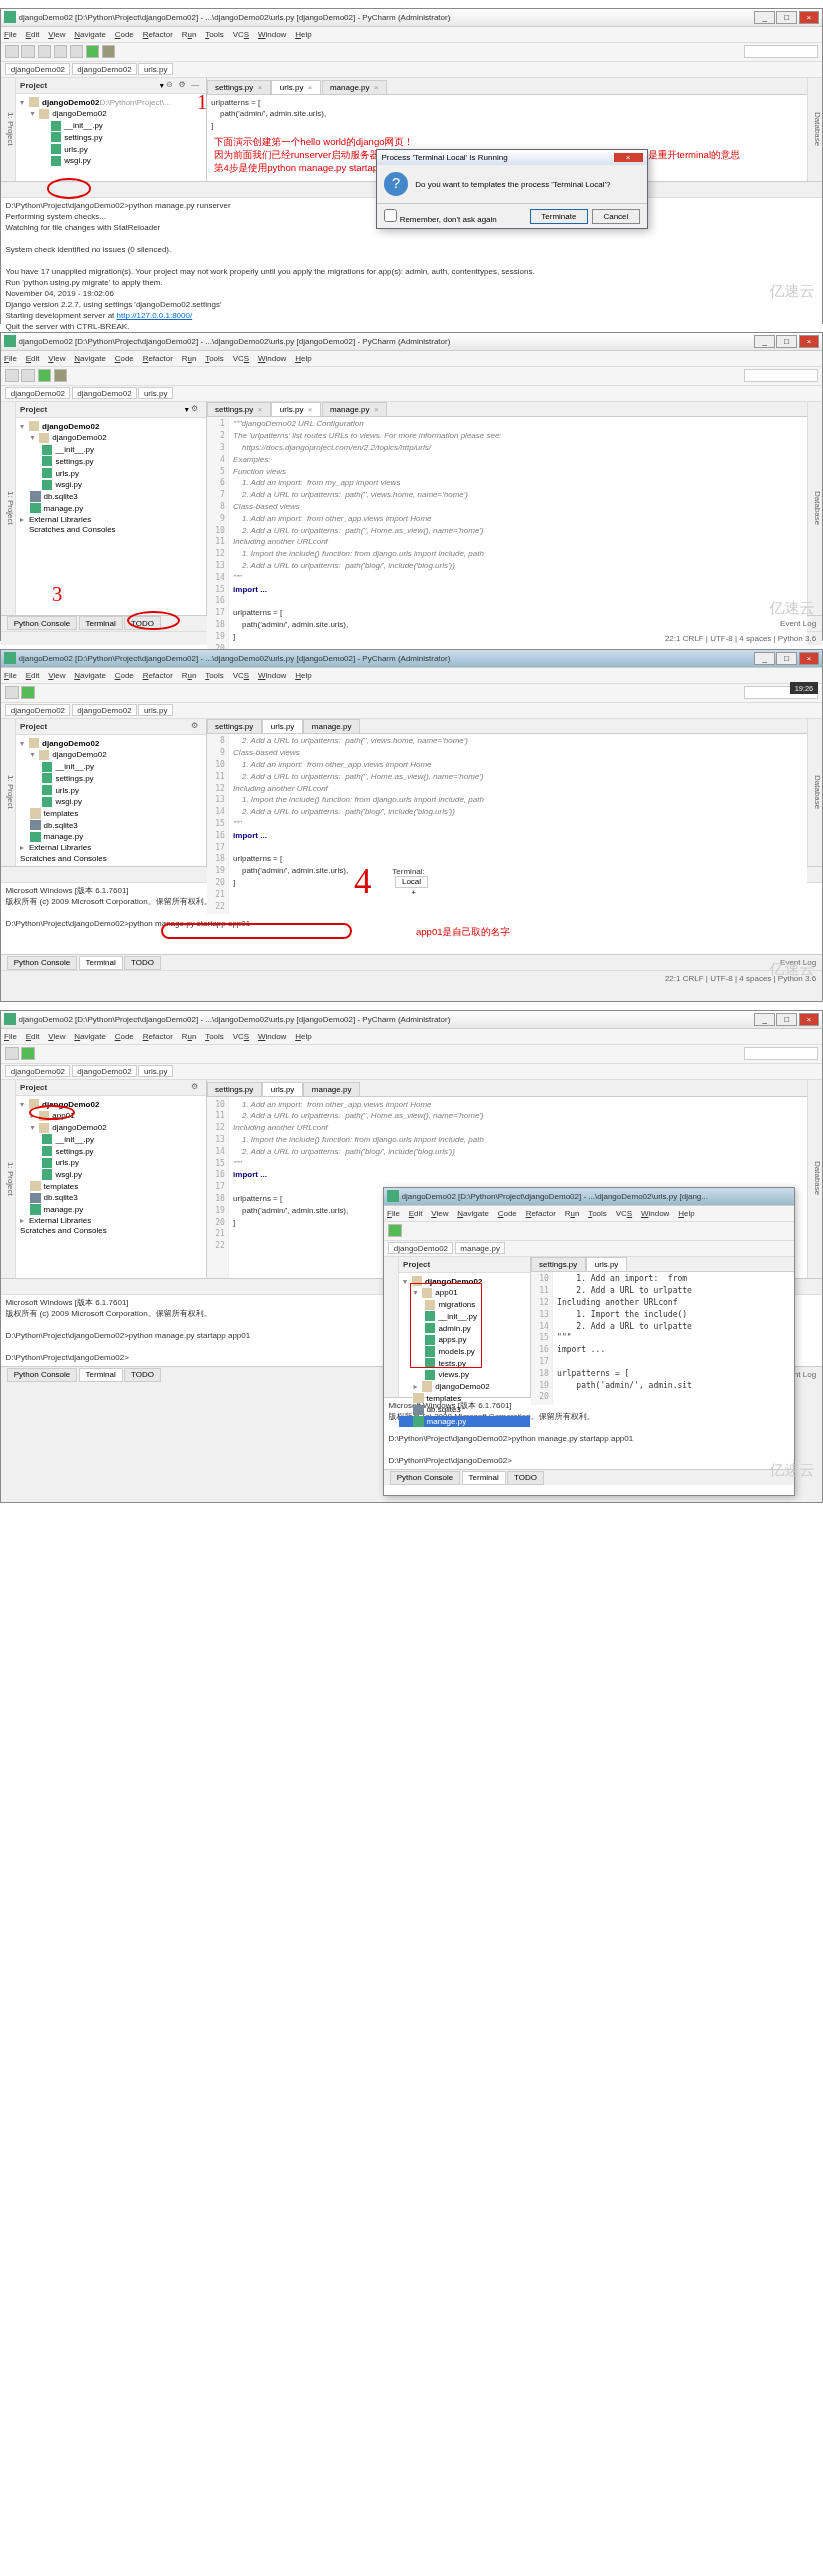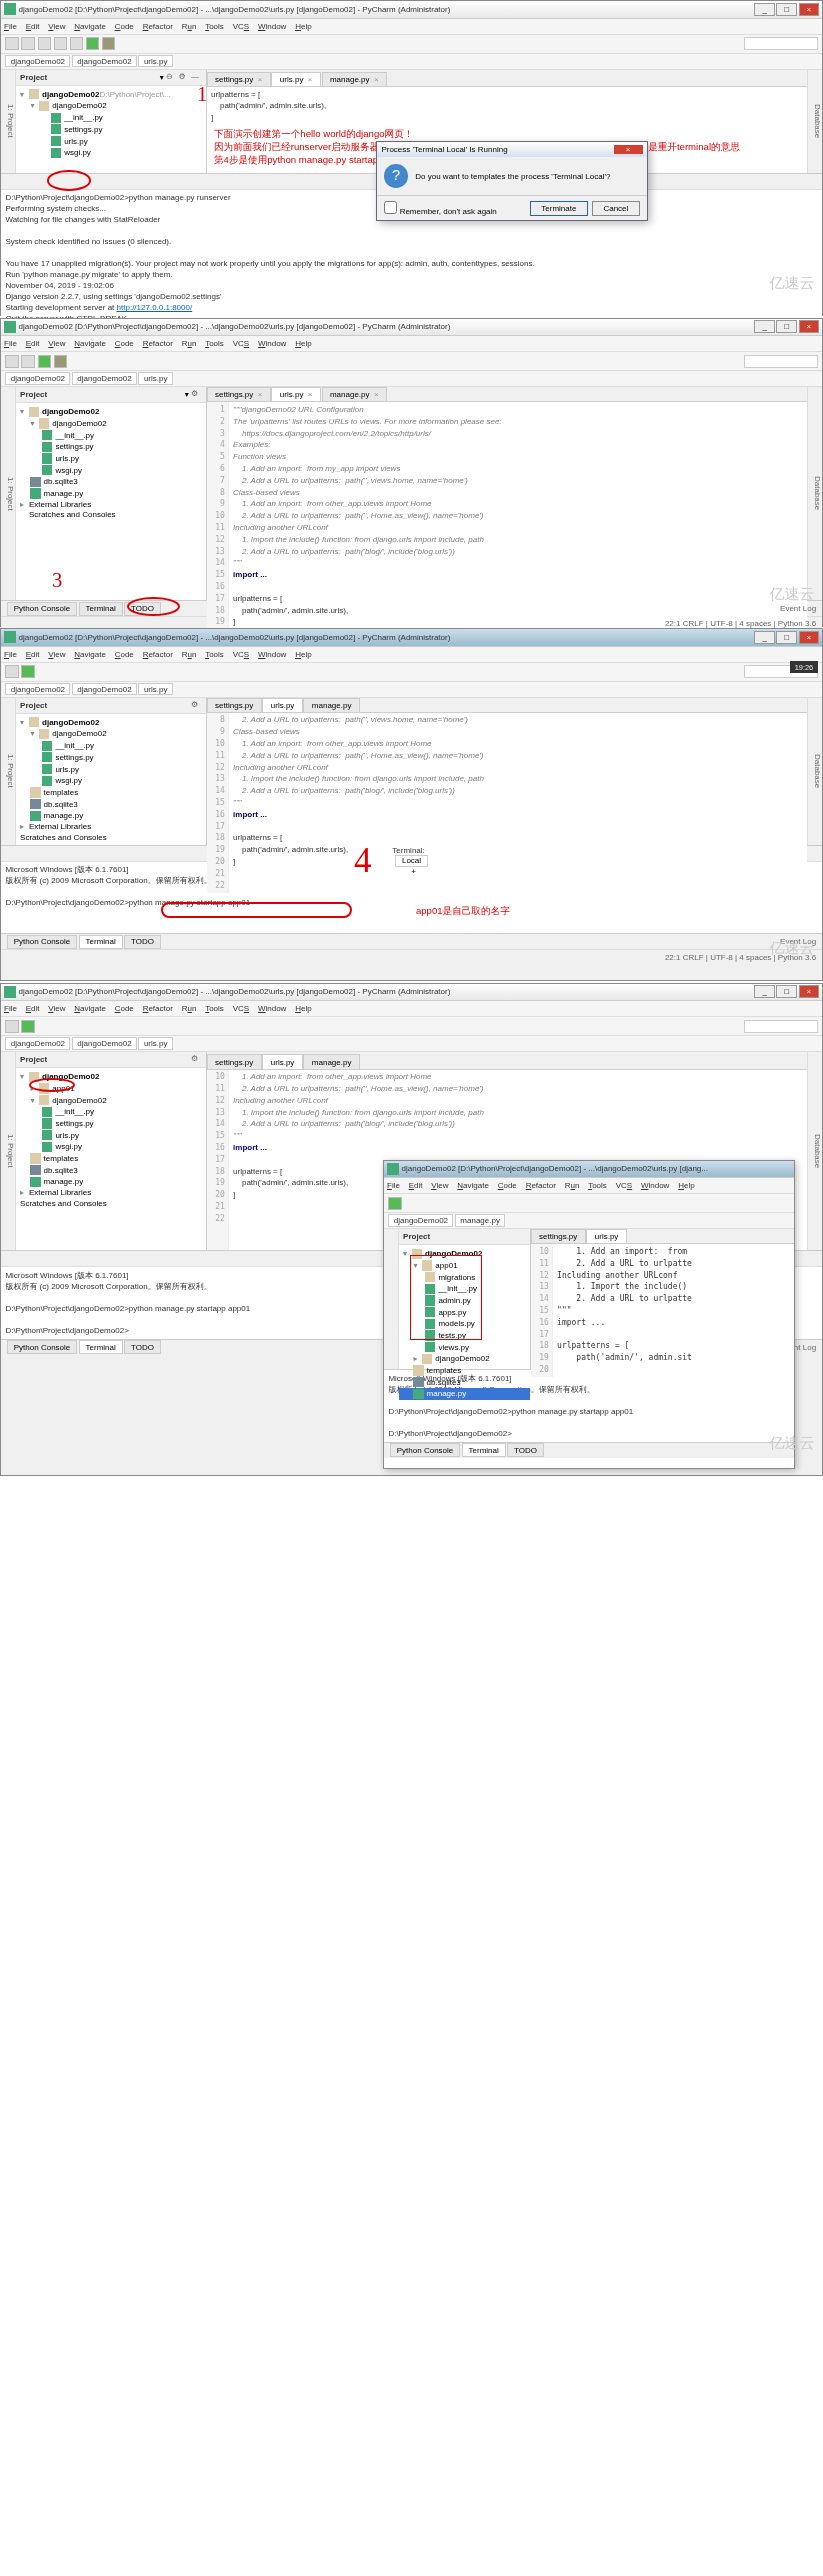--- a/index.html
+++ b/index.html
@@ -1,17 +1,17 @@
 <!DOCTYPE html>
 <html><head>
 <meta charset="utf-8">
 <style>
 * { margin: 0; padding: 0; box-sizing: border-box; font-family: "Segoe UI", Arial, sans-serif; font-size: 8px; }
 body { background: #fff; width: 823px; }
-.screenshot { border: 0.7px solid #888; margin-bottom: 1.5px; background: #f0f0f0; position: relative; }
+.screenshot { border: 0.7px solid #888; margin-bottom: 1.5px; background: #f0f0f0; position: relative; margin-top: 8px; }
 .titlebar { background: linear-gradient(#fff, #e8e8e8); height: 17.6px; display: flex; align-items: center; padding: 0 2.9px; border-bottom: 0.7px solid #ccc; }
 .titlebar .icon { width: 11.8px; height: 11.8px; background: #4a7; margin-right: 2.9px; }
 .titlebar .title { flex: 1; color: #333; }
 .win-controls { display: flex; }
 .win-btn { width: 20.6px; height: 13.2px; border: 0.7px solid #999; background: #eee; margin-left: 1.5px; text-align: center; line-height: 11.8px; cursor: pointer; }
 .win-btn.close { background: #d04030; color: #fff; }
 .menubar { background: #f5f5f5; height: 16px; display: flex; align-items: center; padding: 0 3px; border-bottom: 0.7px solid #ddd; }
 .menubar span { margin-right: 8.8px; color: #333; cursor: pointer; }
 .menubar span u { text-decoration: underline; }
 .toolbar { background: #f5f5f5; height: 19px; display: flex; align-items: center; padding: 0 4.4px; border-bottom: 0.7px solid #ddd; gap: 2.9px; }
@@ -194,21 +194,21 @@
       <span style="margin-left:4.4px;cursor:pointer">+</span>
     </div>
     <div class="terminal-body">
 <div>D:\Python\Project\djangoDemo02&gt;python manage.py runserver</div>
 <div>Performing system checks...</div>
 <div>Watching for file changes with StatReloader</div>
 <br>
 <div>System check identified no issues (0 silenced).</div>
 <br>
 <div>You have 17 unapplied migration(s). Your project may not work properly until you apply the migrations for app(s): admin, auth, contenttypes, sessions.</div>
-<div>Run 'python manage.py migrate' to apply them.</div>
+<div>Run 'python using.py migrate' to apply them.</div>
 <div>November 04, 2019 - 19:02:06</div>
 <div>Django version 2.2.7, using settings 'djangoDemo02.settings'</div>
 <div><span>Starting development server at </span><span class="link">http://127.0.0.1:8000/</span></div>
 <div>Quit the server with CTRL-BREAK.</div>
 <div>Not Found: /favicon.ico</div>
 <div>[04/Nov/2019 19:03:50] "GET /favicon.ico HTTP/1.1" 404 1978</div>
 <div>[04/Nov/2019 19:03:50] "GET / HTTP/1.1" 200 16348</div>
     </div>
   </div>
   <div class="statusbar">

